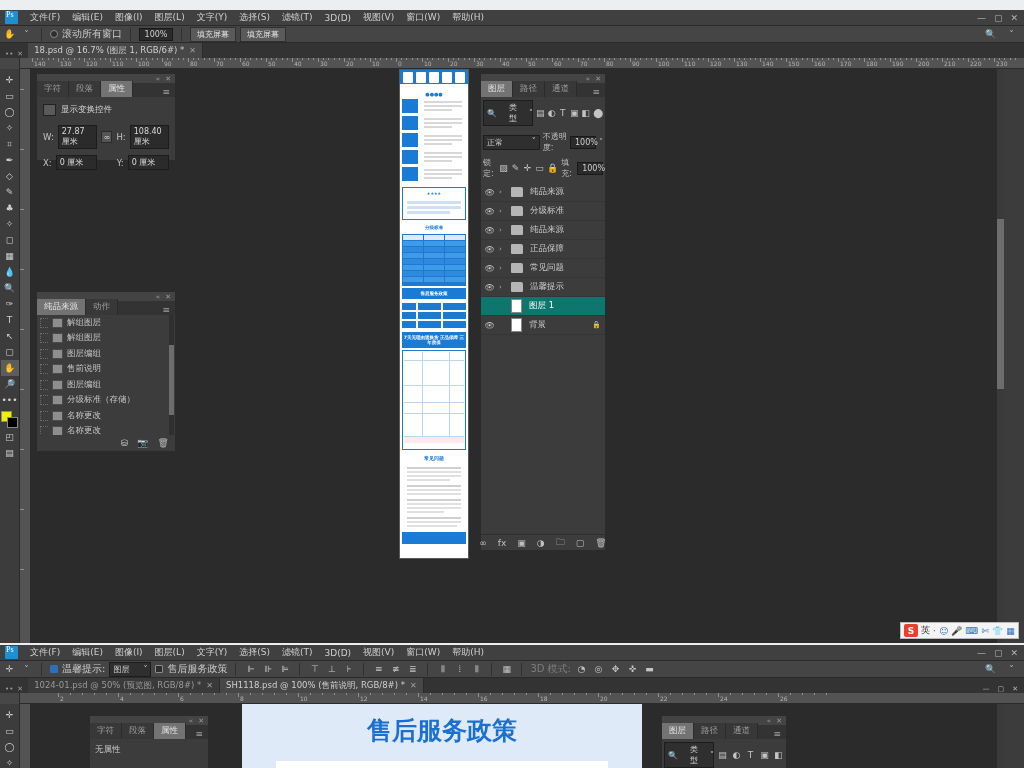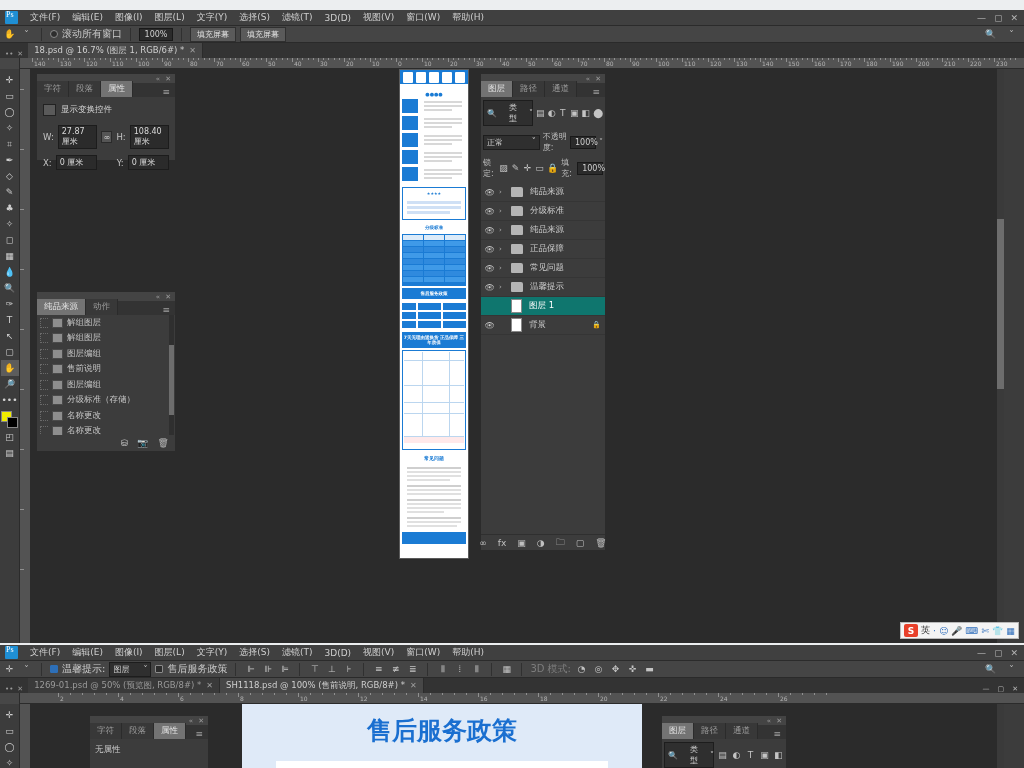--- a/index.html
+++ b/index.html
@@ -923,21 +923,21 @@
         <span class="icn">˅</span>
       </div>
     </div>
 
     <div class="tabstrip">
       <div style="display:flex;align-items:center;gap:4px;padding:0 5px;font-size:7px;color:#9a9a9a;">
         <span>••</span>
         <span>✕</span>
       </div>
       <div class="doc-tab inactive">
-        <span>1269-01.psd @ 50% (预览图, RGB/8#) *</span>
+        <span>1024-01.psd @ 50% (预览图, RGB/8#) *</span>
         <span class="tab-x">✕</span>
       </div>
       <div class="doc-tab">
         <span>SH1118.psd @ 100% (售前说明, RGB/8#) *</span>
         <span class="tab-x">✕</span>
       </div>
       <div class="win-ctl" style="margin-left:auto;font-size:7px;">
         <span>—</span>
         <span>▢</span>
         <span>✕</span>

